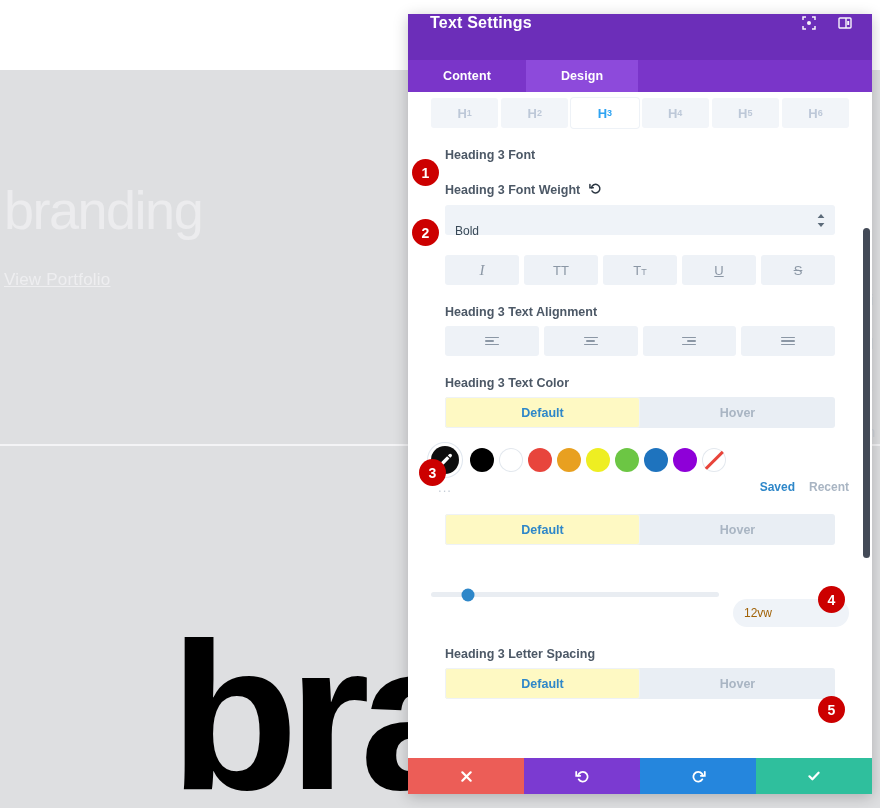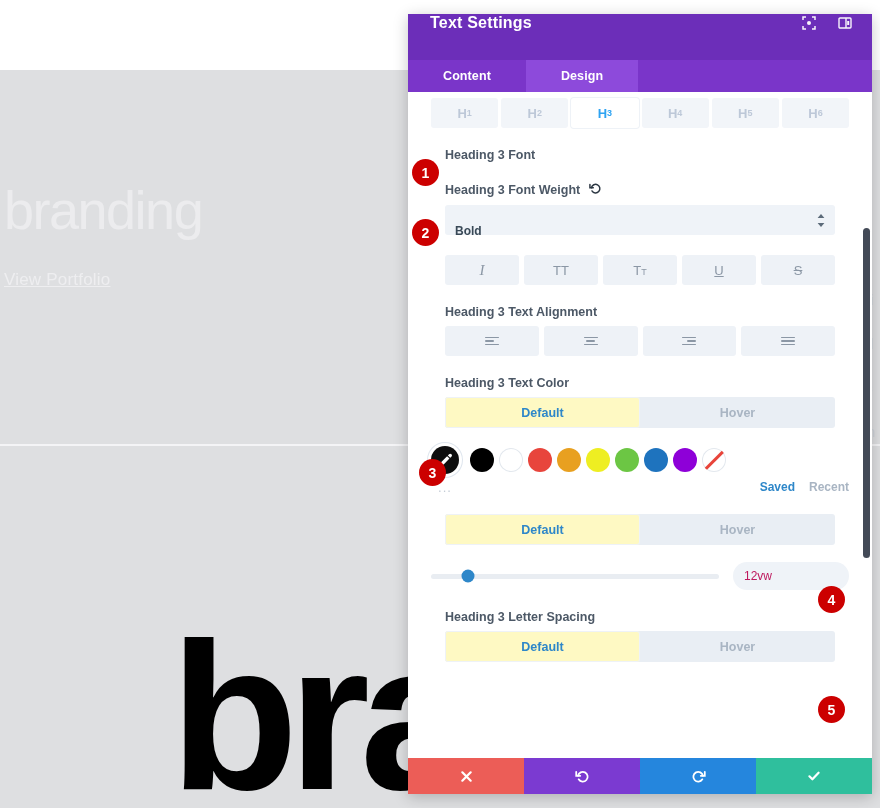--- a/index.html
+++ b/index.html
@@ -208,21 +208,21 @@
     border-radius: 3px;
     display: flex;
     align-items: center;
     padding: 0 10px;
     font-size: 12px;
     color: #394957;
     position: relative;
     cursor: pointer;
   }
   .select-box .sel-value { flex: 1; }
-  .select-box.bold .sel-value { font-weight: 700; margin-top: 22px; }
+  .select-box.bold .sel-value { font-weight: 400; margin-top: 22px; }
   .sel-arrows {
     display: flex;
     flex-direction: column;
     align-items: center;
     gap: 2px;
     color: #5c6b7a;
     line-height: 0.55;
     font-size: 9px;
   }
 
@@ -369,23 +369,24 @@
   }
   .slider-value {
     width: 116px;
     height: 28px;
     background: #eff3f8;
     border-radius: 14px;
     display: flex;
     align-items: center;
     padding-left: 11px;
     font-size: 12px;
-    color: #be185d;
+    color: #a16207;
     box-sizing: border-box;
     cursor: text;
+    margin-top: 37px;
   }
 
   
   .panel-scrollbar {
     position: absolute;
     right: 2px;
     top: 136px;
     width: 7px;
     height: 330px;
     background: #434a57;

